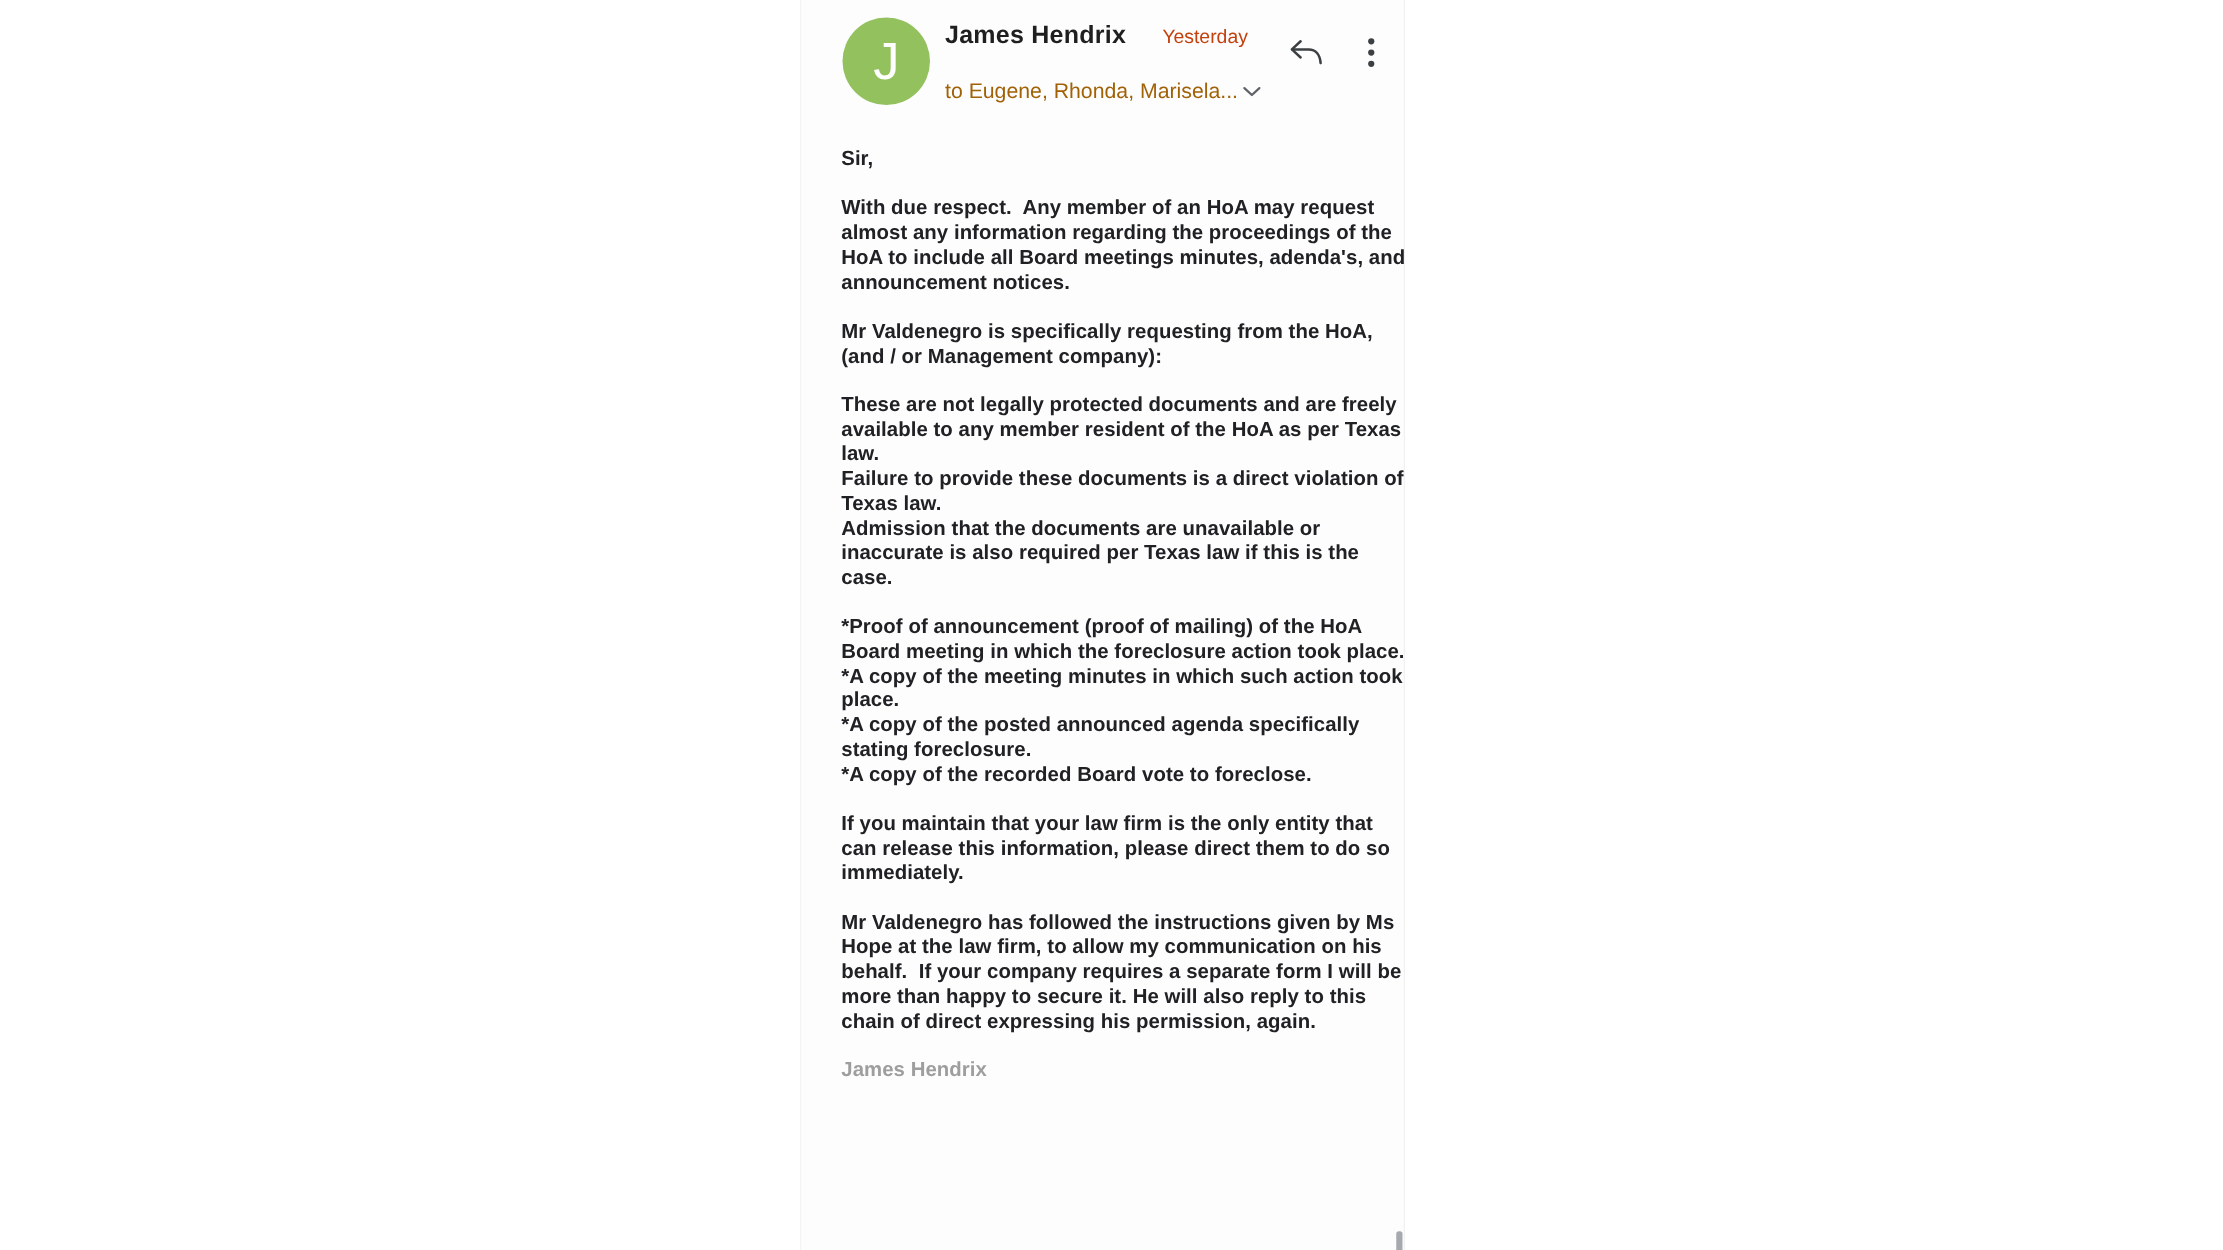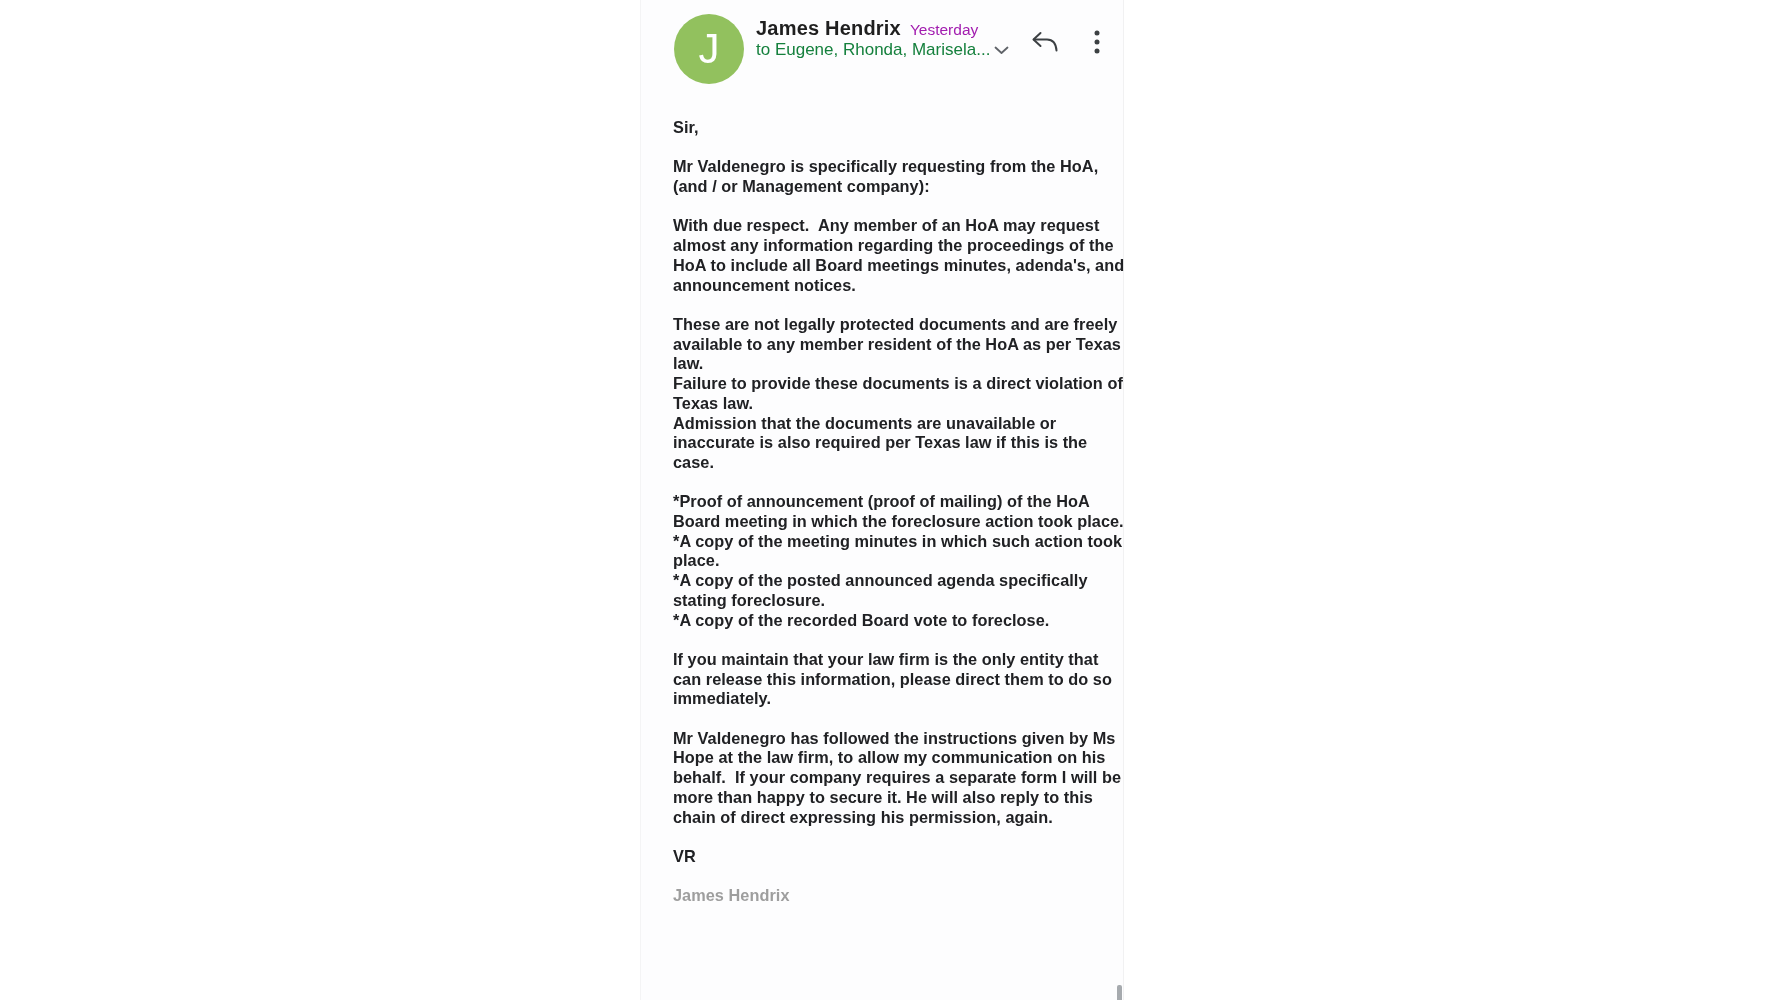--- a/index.html
+++ b/index.html
@@ -24,24 +24,24 @@
     position: absolute; left: 33px; top: 14px;
     width: 70px; height: 70px; border-radius: 50%;
     background: #92c15e; color: #ffffff;
     display: flex; align-items: center; justify-content: center;
     font-size: 42px; font-weight: 400; line-height: 1;
     user-select: none;
   }
   .head-text { position: absolute; left: 115px; top: 17px; }
   .sender-row { display: flex; align-items: baseline; gap: 9px; white-space: nowrap; }
   .sender { font-size: 20px; font-weight: 700; color: #1f1f1f; letter-spacing: 0.2px; }
-  .time { font-size: 15.5px; color: #a21caf; }
+  .time { font-size: 15.5px; color: #c2410c; margin-left: 20px; }
   .recips-row {
-    margin-top: 0; display: flex; align-items: center; gap: 4px;
-    font-size: 17px; color: #15803d; white-space: nowrap; cursor: pointer;
+    margin-top: 23px; display: flex; align-items: center; gap: 4px;
+    font-size: 17px; color: #a16207; white-space: nowrap; cursor: pointer;
   }
   .icon-btn { position: absolute; display: flex; align-items: center; justify-content: center; cursor: pointer; }
   .reply-btn { left: 388px; top: 27px; width: 32px; height: 32px; }
   .more-btn  { left: 442px; top: 27px; width: 28px; height: 32px; }
 
   
   .body-col {
     position: absolute; left: 32px; top: 118px; width: 458px;
     font-size: 16.3px; line-height: 19.7px; color: #202124;
     letter-spacing: 0.05px;
@@ -93,26 +93,26 @@
       <svg width="6" height="28" viewBox="0 0 6 28" fill="none">
         <circle cx="3" cy="4" r="2.5" fill="#3c4043"></circle>
         <circle cx="3" cy="13" r="2.5" fill="#3c4043"></circle>
         <circle cx="3" cy="22" r="2.5" fill="#3c4043"></circle>
       </svg>
     </div>
 
     <div class="body-col">
       <div>
           <p>Sir,</p>
-          <p>Mr Valdenegro is specifically requesting from the HoA,
-(and / or Management company):</p>
           <p>With due respect.  Any member of an HoA may request
 almost any information regarding the proceedings of the
 HoA to include all Board meetings minutes, adenda's, and
 announcement notices.</p>
+          <p>Mr Valdenegro is specifically requesting from the HoA,
+(and / or Management company):</p>
           <p>These are not legally protected documents and are freely
 available to any member resident of the HoA as per Texas
 law.
 Failure to provide these documents is a direct violation of
 Texas law.
 Admission that the documents are unavailable or
 inaccurate is also required per Texas law if this is the
 case.</p>
           <p>*Proof of announcement (proof of mailing) of the HoA
 Board meeting in which the foreclosure action took place.
@@ -122,20 +122,19 @@
 stating foreclosure.
 *A copy of the recorded Board vote to foreclose.</p>
           <p>If you maintain that your law firm is the only entity that
 can release this information, please direct them to do so
 immediately.</p>
           <p>Mr Valdenegro has followed the instructions given by Ms
 Hope at the law firm, to allow my communication on his
 behalf.  If your company requires a separate form I will be
 more than happy to secure it. He will also reply to this
 chain of direct expressing his permission, again.</p>
-          <p>VR</p>
         </div>
       <div class="signature">James Hendrix</div>
     </div>
 
     <div class="scroll-thumb"></div>
   </div>
 </div>
 
 </body></html>

